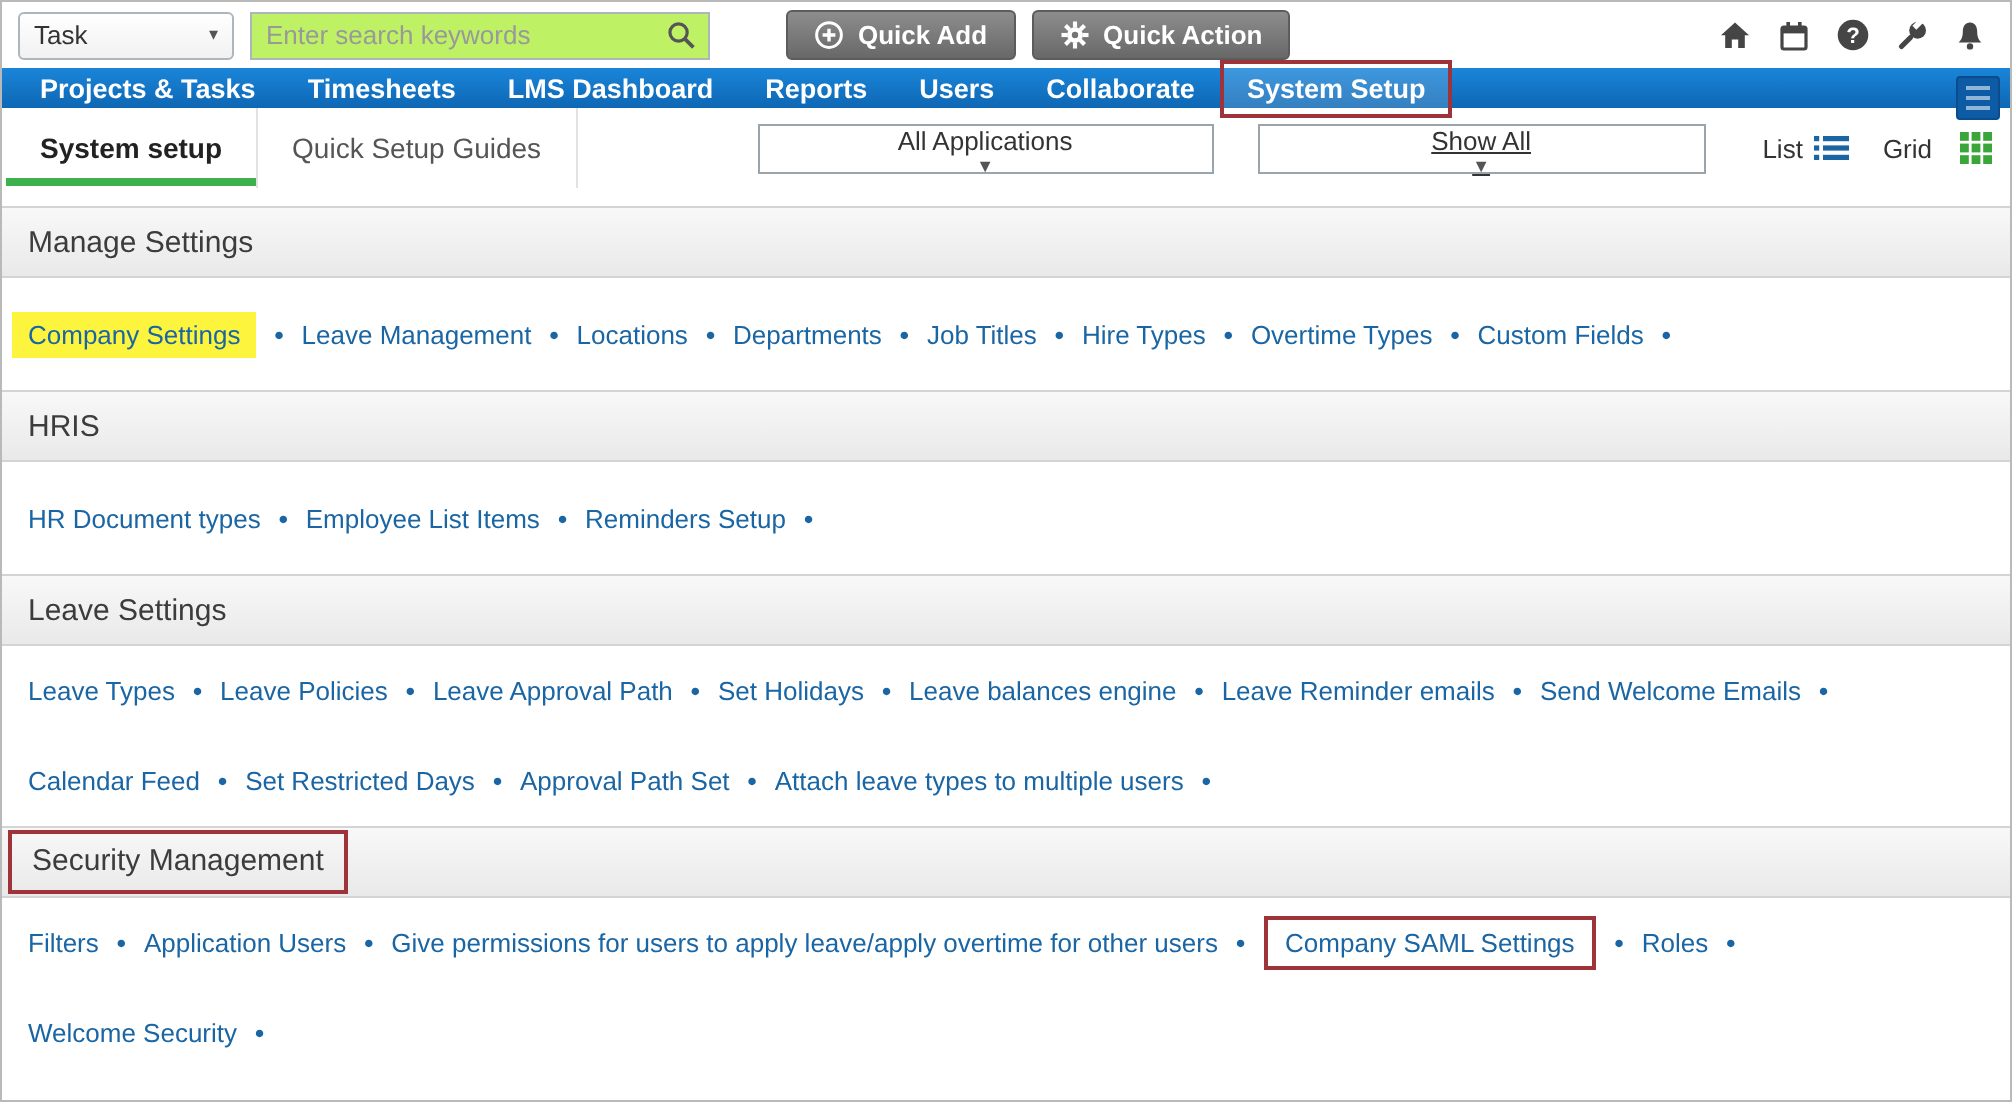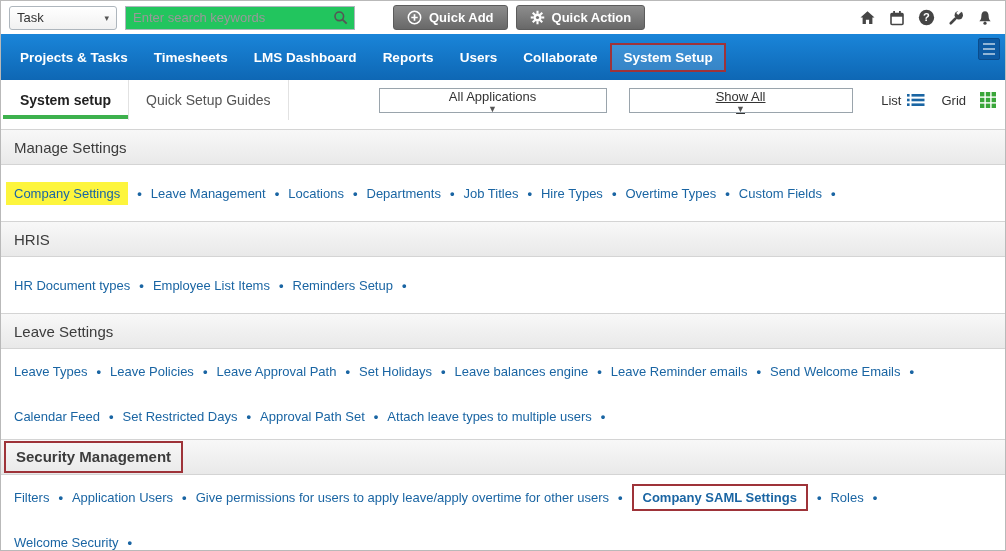--- a/index.html
+++ b/index.html
@@ -15,37 +15,37 @@
   }
 
   
   .topbar { height:33px; display:flex; align-items:center; padding:0 8px; gap:8px; background:#fff;border-radius:12px; }
   .scope-select {
     width:108px; height:24px; border:1px solid #aeb6bd; border-radius:3px;
     display:flex; align-items:center; justify-content:space-between;
     padding:0 7px; background:linear-gradient(#fff,#f1f1f1); cursor:pointer; color:#333;
   }
   .scope-select .caret { font-size:9px; color:#555; }
-  .search-box { width:230px; height:24px; border:1px solid #aeb6bd; display:flex; align-items:center; background:#22c55e; }
+  .search-box { width:230px; height:24px; border:1px solid #aeb6bd; display:flex; align-items:center; background:#bef264; }
   .search-box input { flex:1; min-width:0; border:none; outline:none; padding:0 7px; font-size:13px; color:#333; font-family:inherit; background:transparent; }
   .search-box input::placeholder { color:#999; }
   .search-ic { color:#555; display:flex; align-items:center; padding:0 6px; cursor:pointer; }
   .btn-gray {
     height:25px; display:flex; align-items:center; gap:7px; padding:0 13px;
     background:linear-gradient(#8d8d8d,#686868); border:1px solid #5c5c5c; border-radius:3px;
     color:#fff; font-weight:bold; font-size:13px; cursor:pointer;
   }
   .btn-gray .b-icon { display:flex; align-items:center; color:#fff; }
   .quick-add { margin-left:30px; }
   .top-icons { margin-left:auto; display:flex; align-items:center; gap:13px; padding-right:4px; }
   .top-icon { color:var(--icon-gray,#454545); display:flex; align-items:center; cursor:pointer; }
 
   
   .nav {
-    height:46px; background:linear-gradient(var(--nav-blue,#1a85d9), var(--nav-blue-dark,#0e67b4));
+    height:20px; background:linear-gradient(var(--nav-blue,#1a85d9), var(--nav-blue-dark,#0e67b4));
     display:flex; align-items:center; padding:0 6px; position:relative;
   }
   .nav-item {
     color:#fff; font-size:13.5px; font-weight:bold; padding:0 13px; height:30px;
     display:flex; align-items:center; cursor:pointer; white-space:nowrap;
   }
   .nav-item.active { background:rgba(255,255,255,0.16); }
   .nav-item.annotated { border:2px solid var(--annotation-red,#9e3339); height:29px; padding:0 11px; }
   .nav-corner {
     position:absolute; right:5px; top:4px; width:22px; height:22px; border-radius:2px;
@@ -80,21 +80,21 @@
   .section-header {
     height:36px; background:linear-gradient(#f8f8f8,#e9e9e9);
     border-top:1px solid #d4d4d4; border-bottom:1px solid #d4d4d4;
     display:flex; align-items:center; padding:0 13px; font-size:15px; color:#3c3c3c;
   }
   .links-row { height:45px; display:flex; align-items:center; padding:0 13px; gap:9px; white-space:nowrap; }
   .links-row.tall { height:56px; }
   .link { color:var(--link-blue,#1a65a3); cursor:pointer; }
   .bullet { color:var(--link-blue,#1a65a3); font-weight:bold; }
   .highlight { background:var(--highlight-yellow,#fdf53d); padding:4px 8px; margin-left:-8px; }
-  .annotation { border:2px solid var(--annotation-red,#9e3339);font-weight:bold; }
+  .annotation { border:2px solid var(--annotation-red,#9e3339); }
   .title-annotation { padding:5px 10px 6px; margin-left:-10px; display:inline-flex; align-items:center; }
   .link-annotation { padding:4px 9px; display:inline-flex; background:#fff; }
 </style>
 </head>
 <body>
 
 <div class="frame">
 
   <div class="topbar">
     <div class="scope-select">

